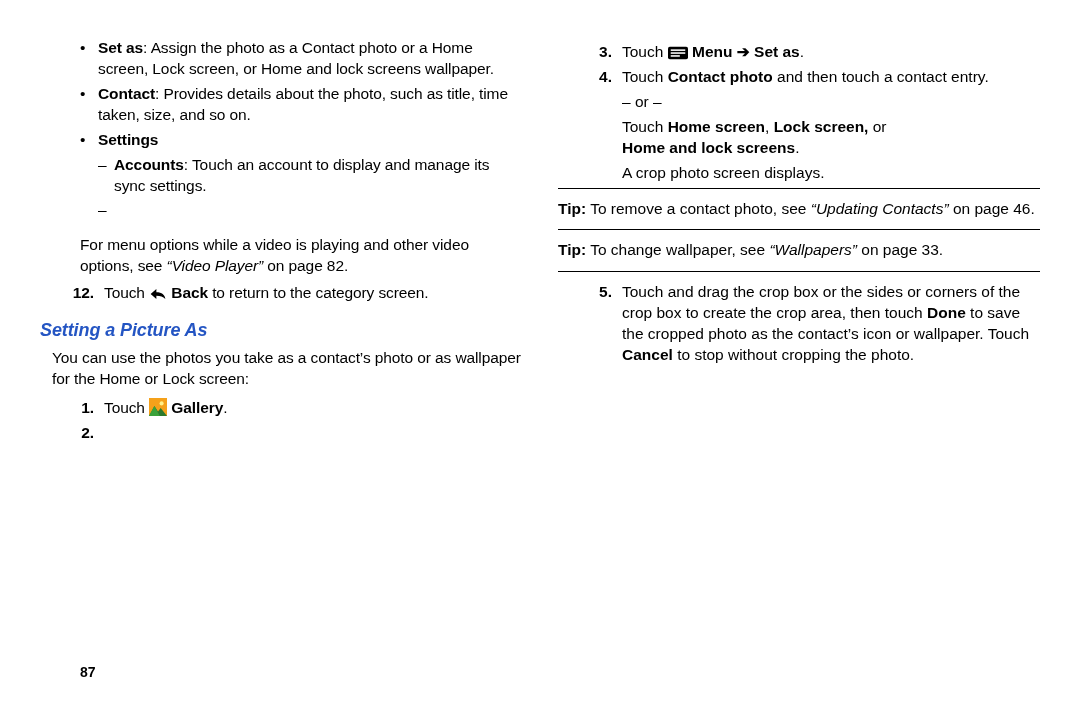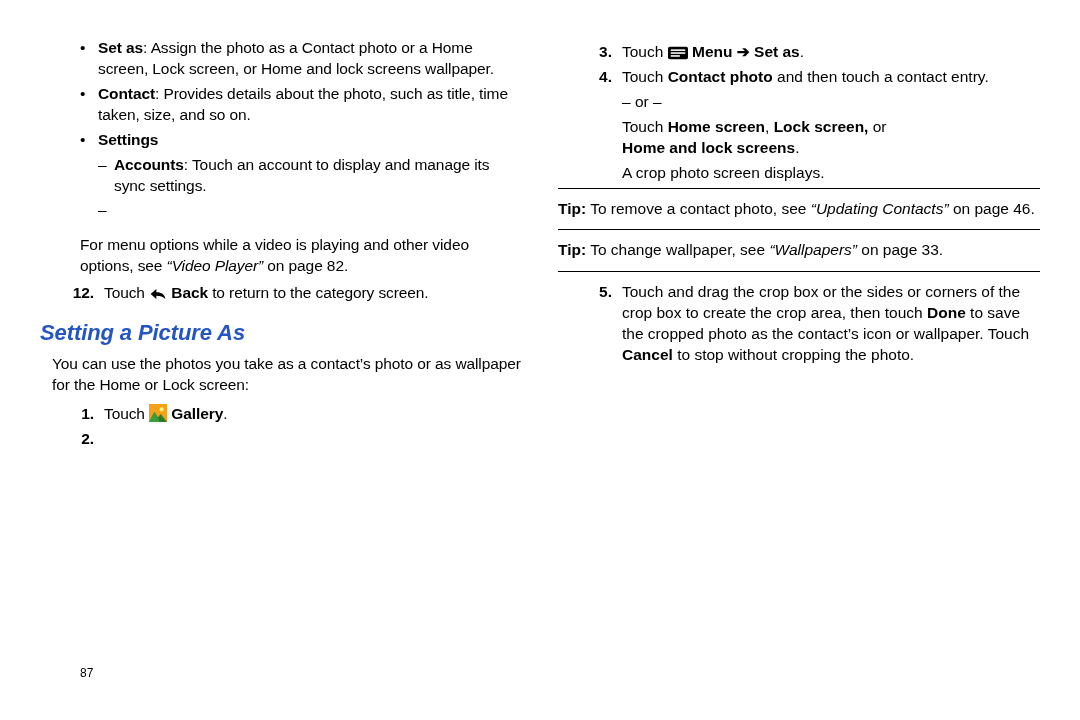--- a/index.html
+++ b/index.html
@@ -74,21 +74,21 @@
     padding-right: 10px;
     font-weight: bold;
   }
   .num-text {
     flex: 1;
   }
   .section-heading {
     color: #2455c3;
     font-weight: bold;
     font-style: italic;
-    font-size: 22px;
+    font-size: 18px;
     margin: 14px 0 6px 0;
   }
   .intro {
     margin: 0 0 8px 12px;
   }
   .bold { font-weight: bold; }
   .quote-italic { font-style: italic; }
   .hr {
     border: none;
     border-top: 1px solid #000;
@@ -102,21 +102,22 @@
     display: inline-block;
     vertical-align: -3px;
   }
   .icon-back svg, .icon-menu svg, .icon-gallery svg {
     display: block;
   }
   .page-number {
     position: absolute;
     left: 80px;
     bottom: 40px;
-    font-size: 12px;
+    font-size: 14px;
+    font-weight: bold;
   }
   .spacer-small { height: 4px; }
 </style>
 </head>
 <body>
 
 <div class="page">
   <div class="cols">
 
     <div class="col col-left">

